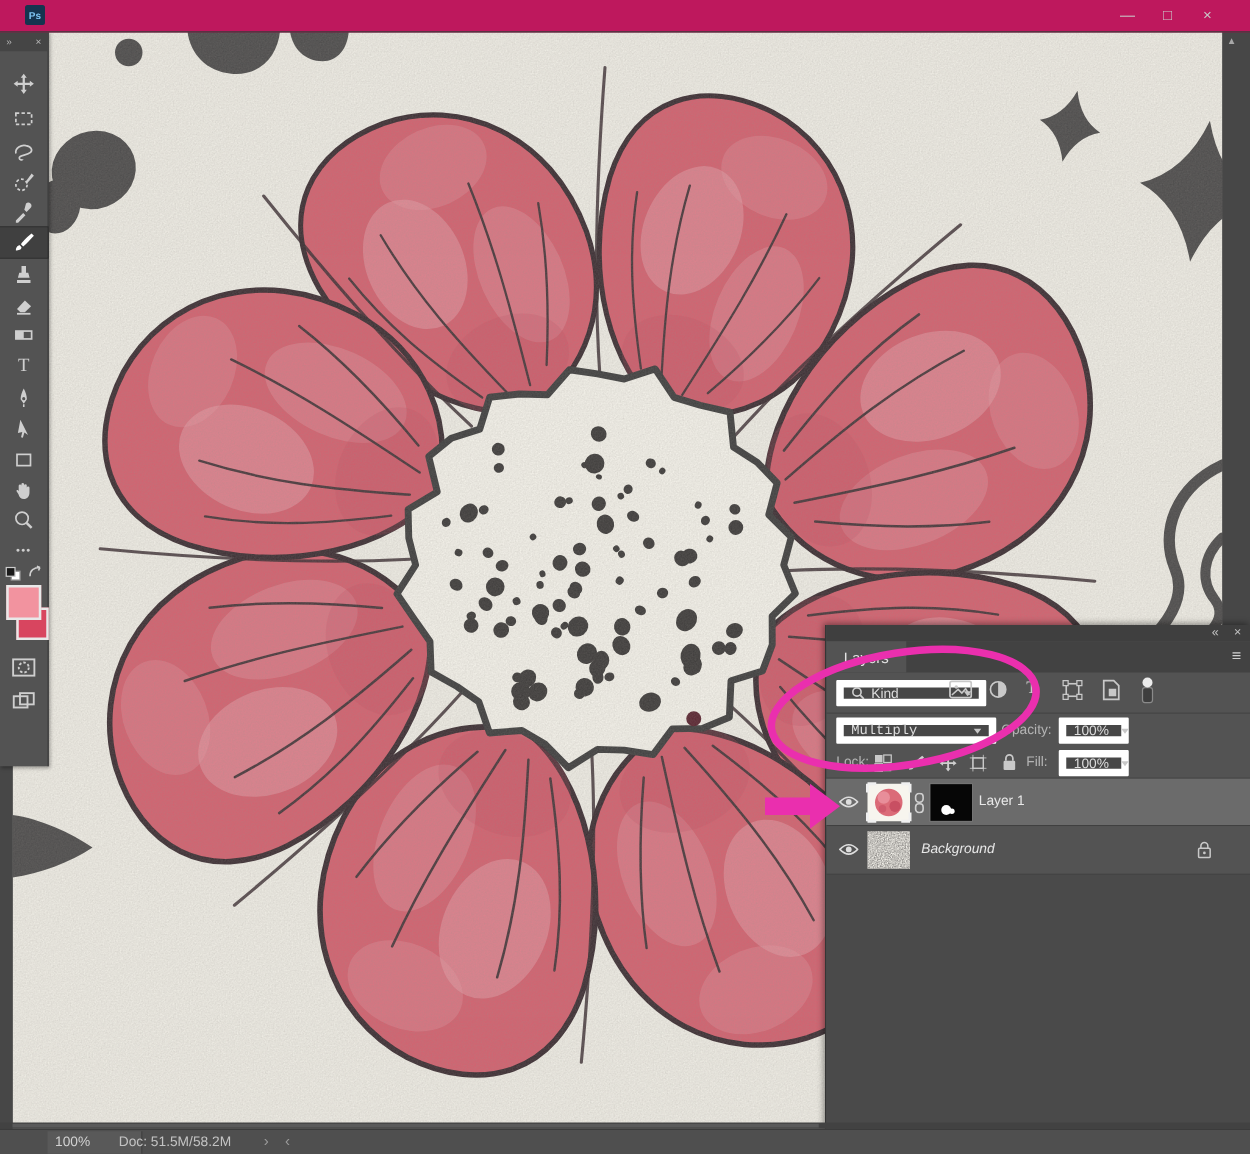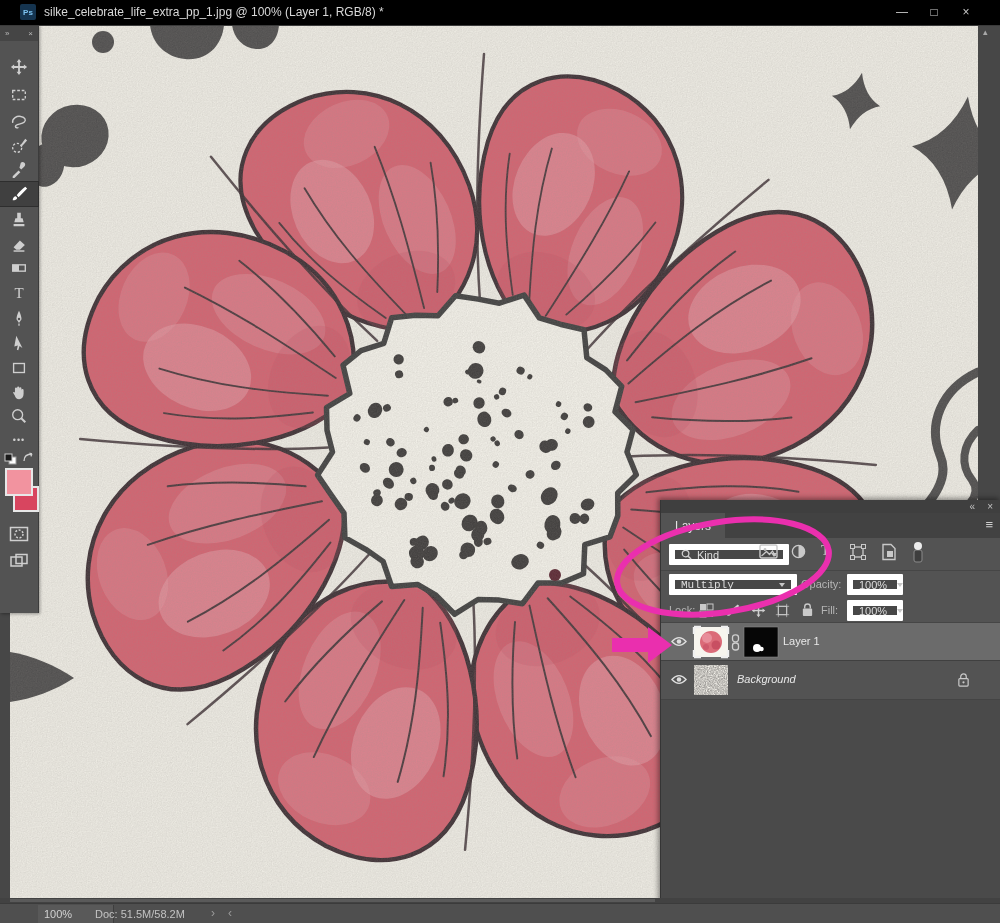--- a/index.html
+++ b/index.html
@@ -1,19 +1,19 @@
 <!DOCTYPE html>
 <html><head>
 <meta charset="utf-8">
 <style>
   html,body{margin:0;padding:0;width:1000px;height:923px;overflow:hidden;background:#4c4c4c;
     font-family:"Liberation Sans",sans-serif;-webkit-font-smoothing:antialiased;}
   .abs{position:absolute;}
   
-  #titlebar{left:0;top:0;width:1000px;height:25px;background:#000000;border-bottom:1px solid #3a3a3a;z-index:30;}
+  #titlebar{left:0;top:0;width:1000px;height:25px;background:#be185d;border-bottom:1px solid #3a3a3a;z-index:30;}
   #ps-icon{left:20px;top:4px;width:16px;height:16px;background:#15344f;color:#7ec4f2;font-size:8px;font-weight:bold;
     display:flex;align-items:center;justify-content:center;border-radius:2px;}
   #title-text{left:44px;top:5px;font-size:12px;color:#d8d8d8;white-space:nowrap;}
   .winbtn{top:3px;width:26px;height:18px;color:#c9c9c9;font-size:12px;display:flex;align-items:center;justify-content:center;cursor:default;}
   
   #toolbar{left:0;top:25px;width:38px;height:588px;background:#535353;z-index:25;border-right:1px solid #3c3c3c;
     box-shadow:1px 1px 3px rgba(0,0,0,.35);}
   #toolbar-header{position:absolute;left:0;top:0;width:38px;height:16px;background:#454545;color:#b9b9b9;
     font-size:8px;display:flex;align-items:center;justify-content:space-between;padding:0 5px;box-sizing:border-box;}
   .tool{position:absolute;left:0;width:38px;height:24px;display:flex;align-items:center;justify-content:center;}
@@ -282,21 +282,20 @@
       </filter>
     </defs>
     <rect x="10" y="0" width="968" height="878" filter="url(#grain)" opacity="0.35"></rect>
     <rect x="978" y="0" width="22" height="878" fill="#474747"></rect>
     <rect x="0" y="0" width="10" height="878" fill="#474747"></rect>
   </svg>
 <span id="vscroll-arrow" class="abs">▴</span>
 
 <div id="titlebar" class="abs">
   <div id="ps-icon" class="abs">Ps</div>
-  <div id="title-text" class="abs">silke_celebrate_life_extra_pp_1.jpg @ 100% (Layer 1, RGB/8) *</div>
   <div class="winbtn abs" style="left:889px;">—</div>
   <div class="winbtn abs" style="left:921px;">□</div>
   <div class="winbtn abs" style="left:953px;">×</div>
 </div>
 
 <div id="toolbar" class="abs">
   <div id="toolbar-header">
     <span>»</span>
     <span>×</span>
   </div>

